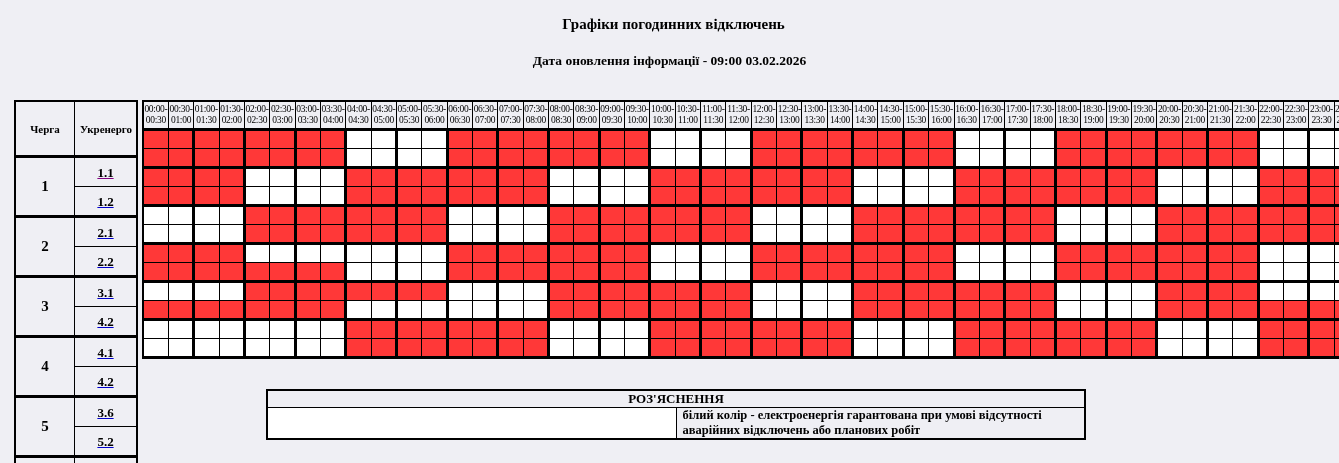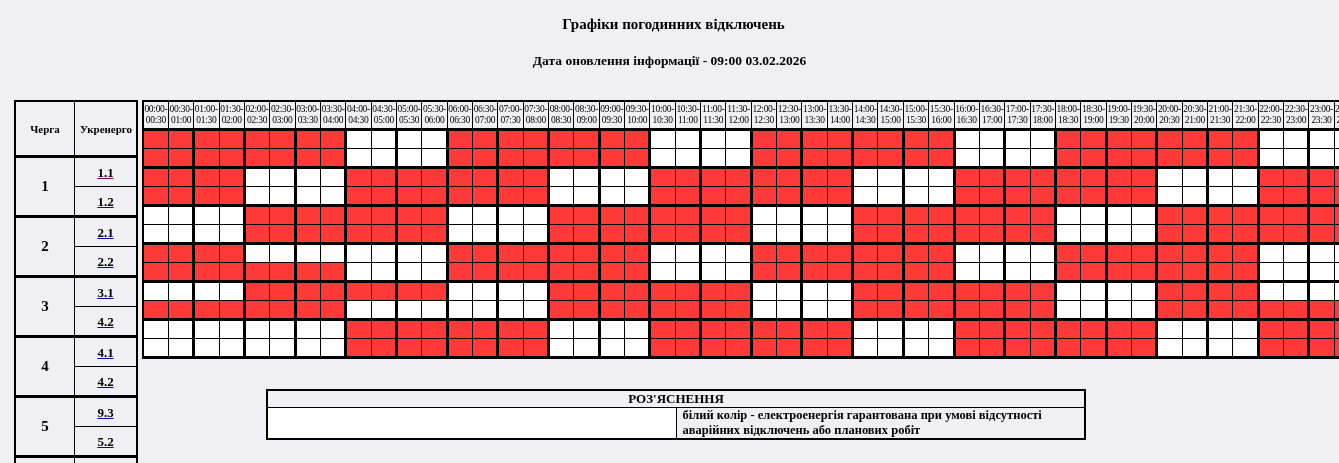--- a/index.html
+++ b/index.html
@@ -101,21 +101,21 @@
           </tr>
           <tr>
             <td class="qnum" rowspan="2" style="border-bottom: 3px solid rgb(0, 0, 0);">4</td>
             <td><span class="sublink" style="text-decoration-color: rgb(0, 0, 204);">4.1</span></td>
           </tr>
           <tr class="gend">
             <td><span class="sublink" style="text-decoration-color: rgb(0, 0, 204);">4.2</span></td>
           </tr>
           <tr>
             <td class="qnum" rowspan="2" style="border-bottom: 3px solid rgb(0, 0, 0);">5</td>
-            <td><span class="sublink" style="text-decoration-color: rgb(0, 0, 204);">9.3</span></td>
+            <td><span class="sublink" style="text-decoration-color: rgb(0, 0, 204);">3.6</span></td>
           </tr>
           <tr class="gend">
             <td><span class="sublink" style="text-decoration-color: rgb(0, 0, 204);">5.2</span></td>
           </tr>
           <tr>
             <td class="qnum" rowspan="2" style="border-bottom: 3px solid rgb(0, 0, 0);">6</td>
             <td><span class="sublink" style="text-decoration-color: rgb(0, 0, 204);">6.1</span></td>
           </tr>
           <tr class="gend">
             <td><span class="sublink" style="text-decoration-color: rgb(0, 0, 204);">6.2</span></td>

